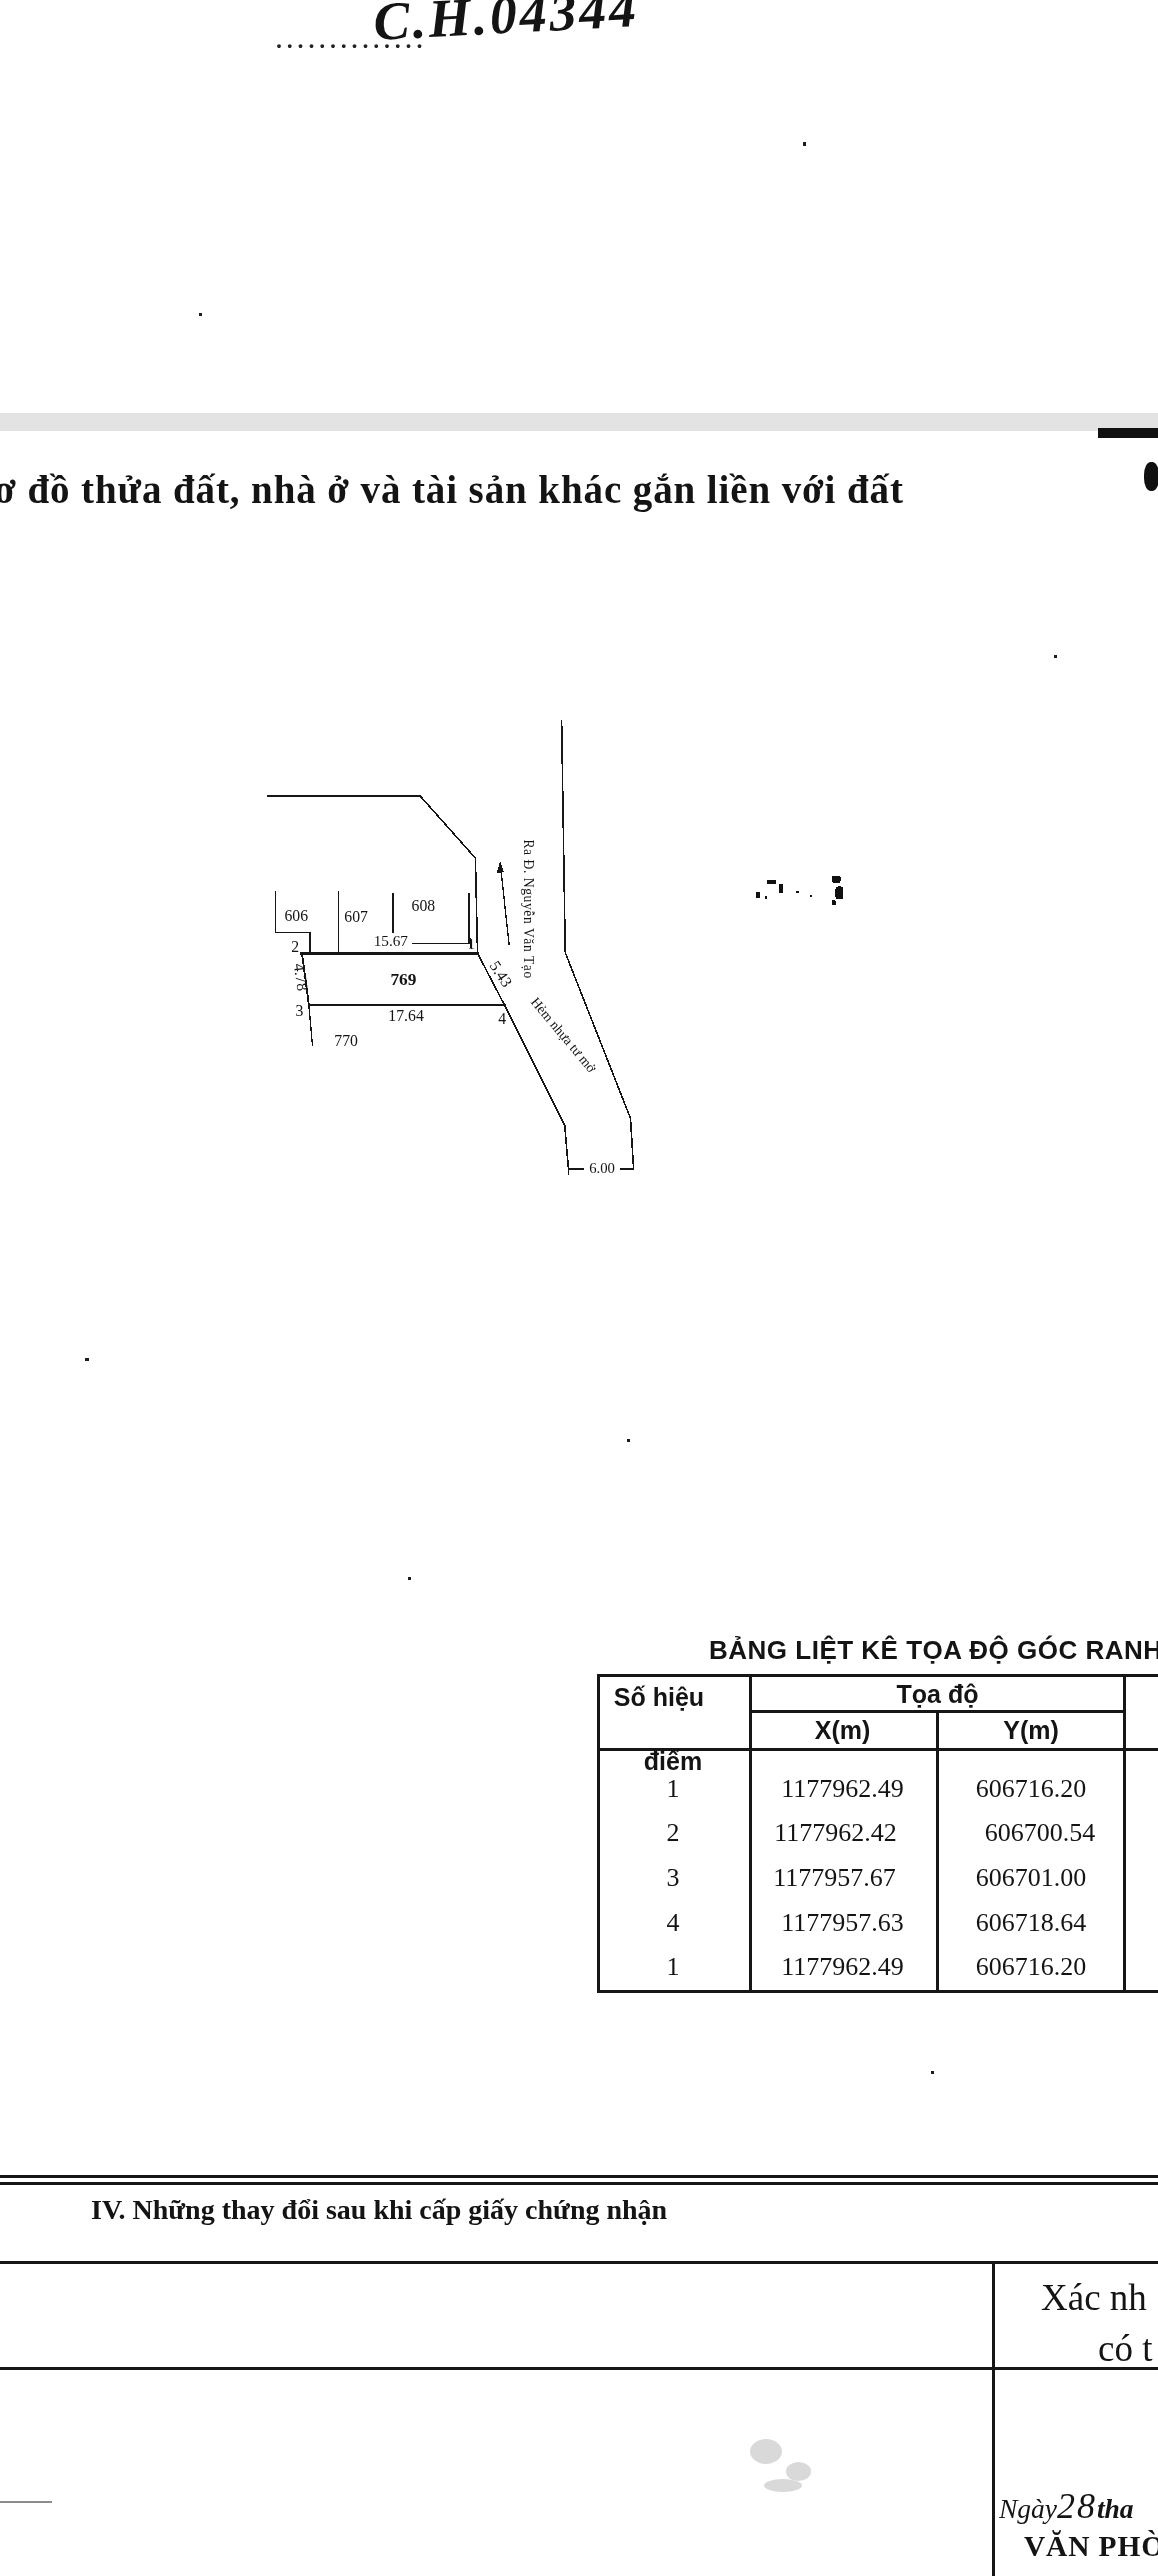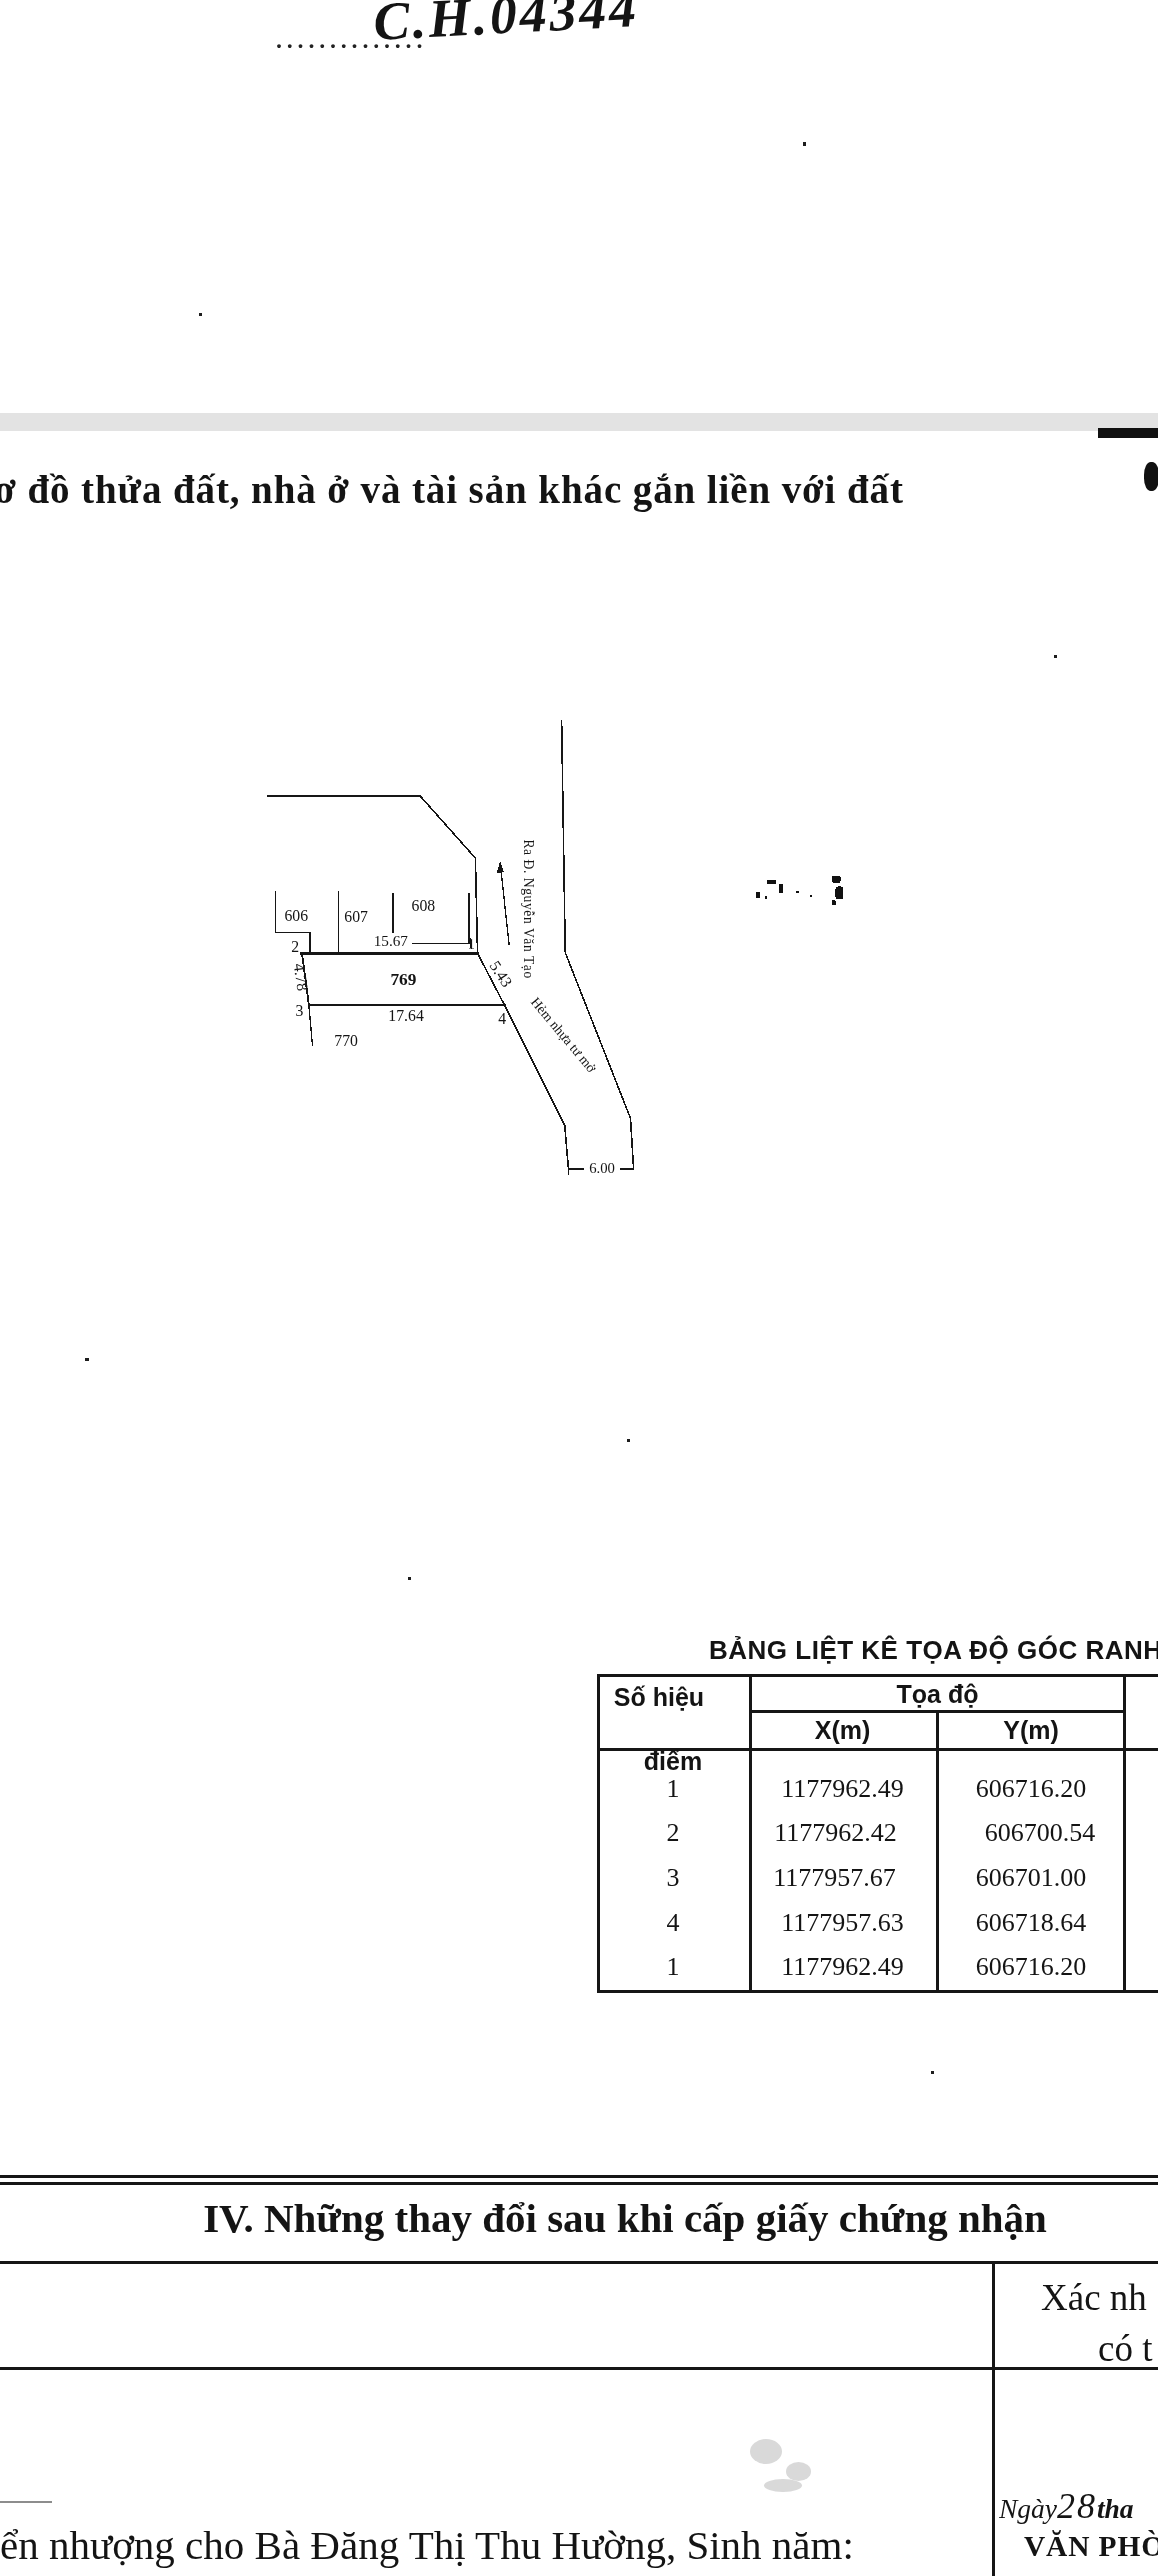--- a/index.html
+++ b/index.html
@@ -21,21 +21,21 @@
   .gray-band{left:0;top:413px;width:1159px;height:18px;background:#e3e3e3;}
   .edge-bar{left:1098px;top:428px;width:61px;height:9.5px;background:#111;}
   .edge-blob{left:1144px;top:462px;width:15px;height:28.5px;background:#111;border-radius:45%;}
   .doc-title{left:-5.7px;top:467px;font-size:39px;font-weight:bold;letter-spacing:0.9px;}
   .map-svg{left:0;top:712px;}
   .tbl-title{left:709px;top:1635px;font-size:26px;font-weight:bold;letter-spacing:0.5px;}
   .tbl{left:597px;top:1674px;width:562px;height:319px;}
   .tbl-text{position:absolute;text-align:center;}
   .tbl-head{font-family:"Liberation Sans","DejaVu Sans",sans-serif;font-weight:bold;font-size:25px;}
   .tbl-cell{font-size:26px;}
-  .s4-title{left:91px;top:2194px;width:1068px;text-align:center;font-size:41px;font-weight:bold;}
+  .s4-title{left:91px;top:2194px;width:1068px;font-size:28px;font-weight:bold;}
   .s4-left{left:53px;top:2283px;font-size:37px;}
   .s4-r1{left:1041px;top:2276px;font-size:37px;}
   .s4-r2{left:1098px;top:2327px;font-size:37px;}
   .foot-date{left:999px;top:2485px;width:160px;overflow:hidden;font-style:italic;}
   .foot-date .p1{font-size:27.5px;}
   .foot-date .p2{font-size:36px;letter-spacing:1.9px;}
   .foot-date .p3{font-size:27.5px;font-weight:bold;}
   .foot-office{left:1024px;top:2530px;font-size:29.4px;font-weight:bold;letter-spacing:0.9px;}
   .foot-transfer{left:0px;top:2521px;font-size:41px;}
   .noise{position:absolute;background:#1d1d1d;}
@@ -171,21 +171,20 @@
   <div class="abs s4-r2 nowrap">có t</div>
   <div class="abs line" style="left:0;top:2367px;width:1159px;height:2.8px;"></div>
 
   <div class="smudge" style="left:750px;top:2439px;width:32px;height:25px;"></div>
   <div class="smudge" style="left:786px;top:2462px;width:25px;height:19px;"></div>
   <div class="smudge" style="left:764px;top:2479px;width:38px;height:13.3px;"></div>
   <div class="abs" style="left:0;top:2501px;width:52px;height:1.9px;background:#8d8d8d;"></div>
 
   <div class="abs foot-date nowrap"><span class="p1">Ngày</span><span class="p2">28</span><span class="p3">tha</span></div>
   <div class="abs foot-office nowrap">VĂN PHÒNG Đ</div>
-  <div class="abs foot-transfer nowrap">ển nhượng cho Bà Đăng Thị Thu Hường, Sinh năm:</div>
 
   <div class="noise" style="left:199px;top:313px;width:2.8px;height:2.8px;"></div>
   <div class="noise" style="left:803px;top:142px;width:2.8px;height:3.8px;"></div>
   <div class="noise" style="left:1054px;top:655px;width:2.8px;height:2.8px;"></div>
   <div class="noise" style="left:408px;top:1577px;width:2.8px;height:2.8px;"></div>
   <div class="noise" style="left:85px;top:1358px;width:3.8px;height:2.8px;"></div>
   <div class="noise" style="left:931px;top:2071px;width:2.8px;height:2.8px;"></div>
   <div class="noise" style="left:627px;top:1439px;width:2.8px;height:2.8px;"></div>
 
 </div>

